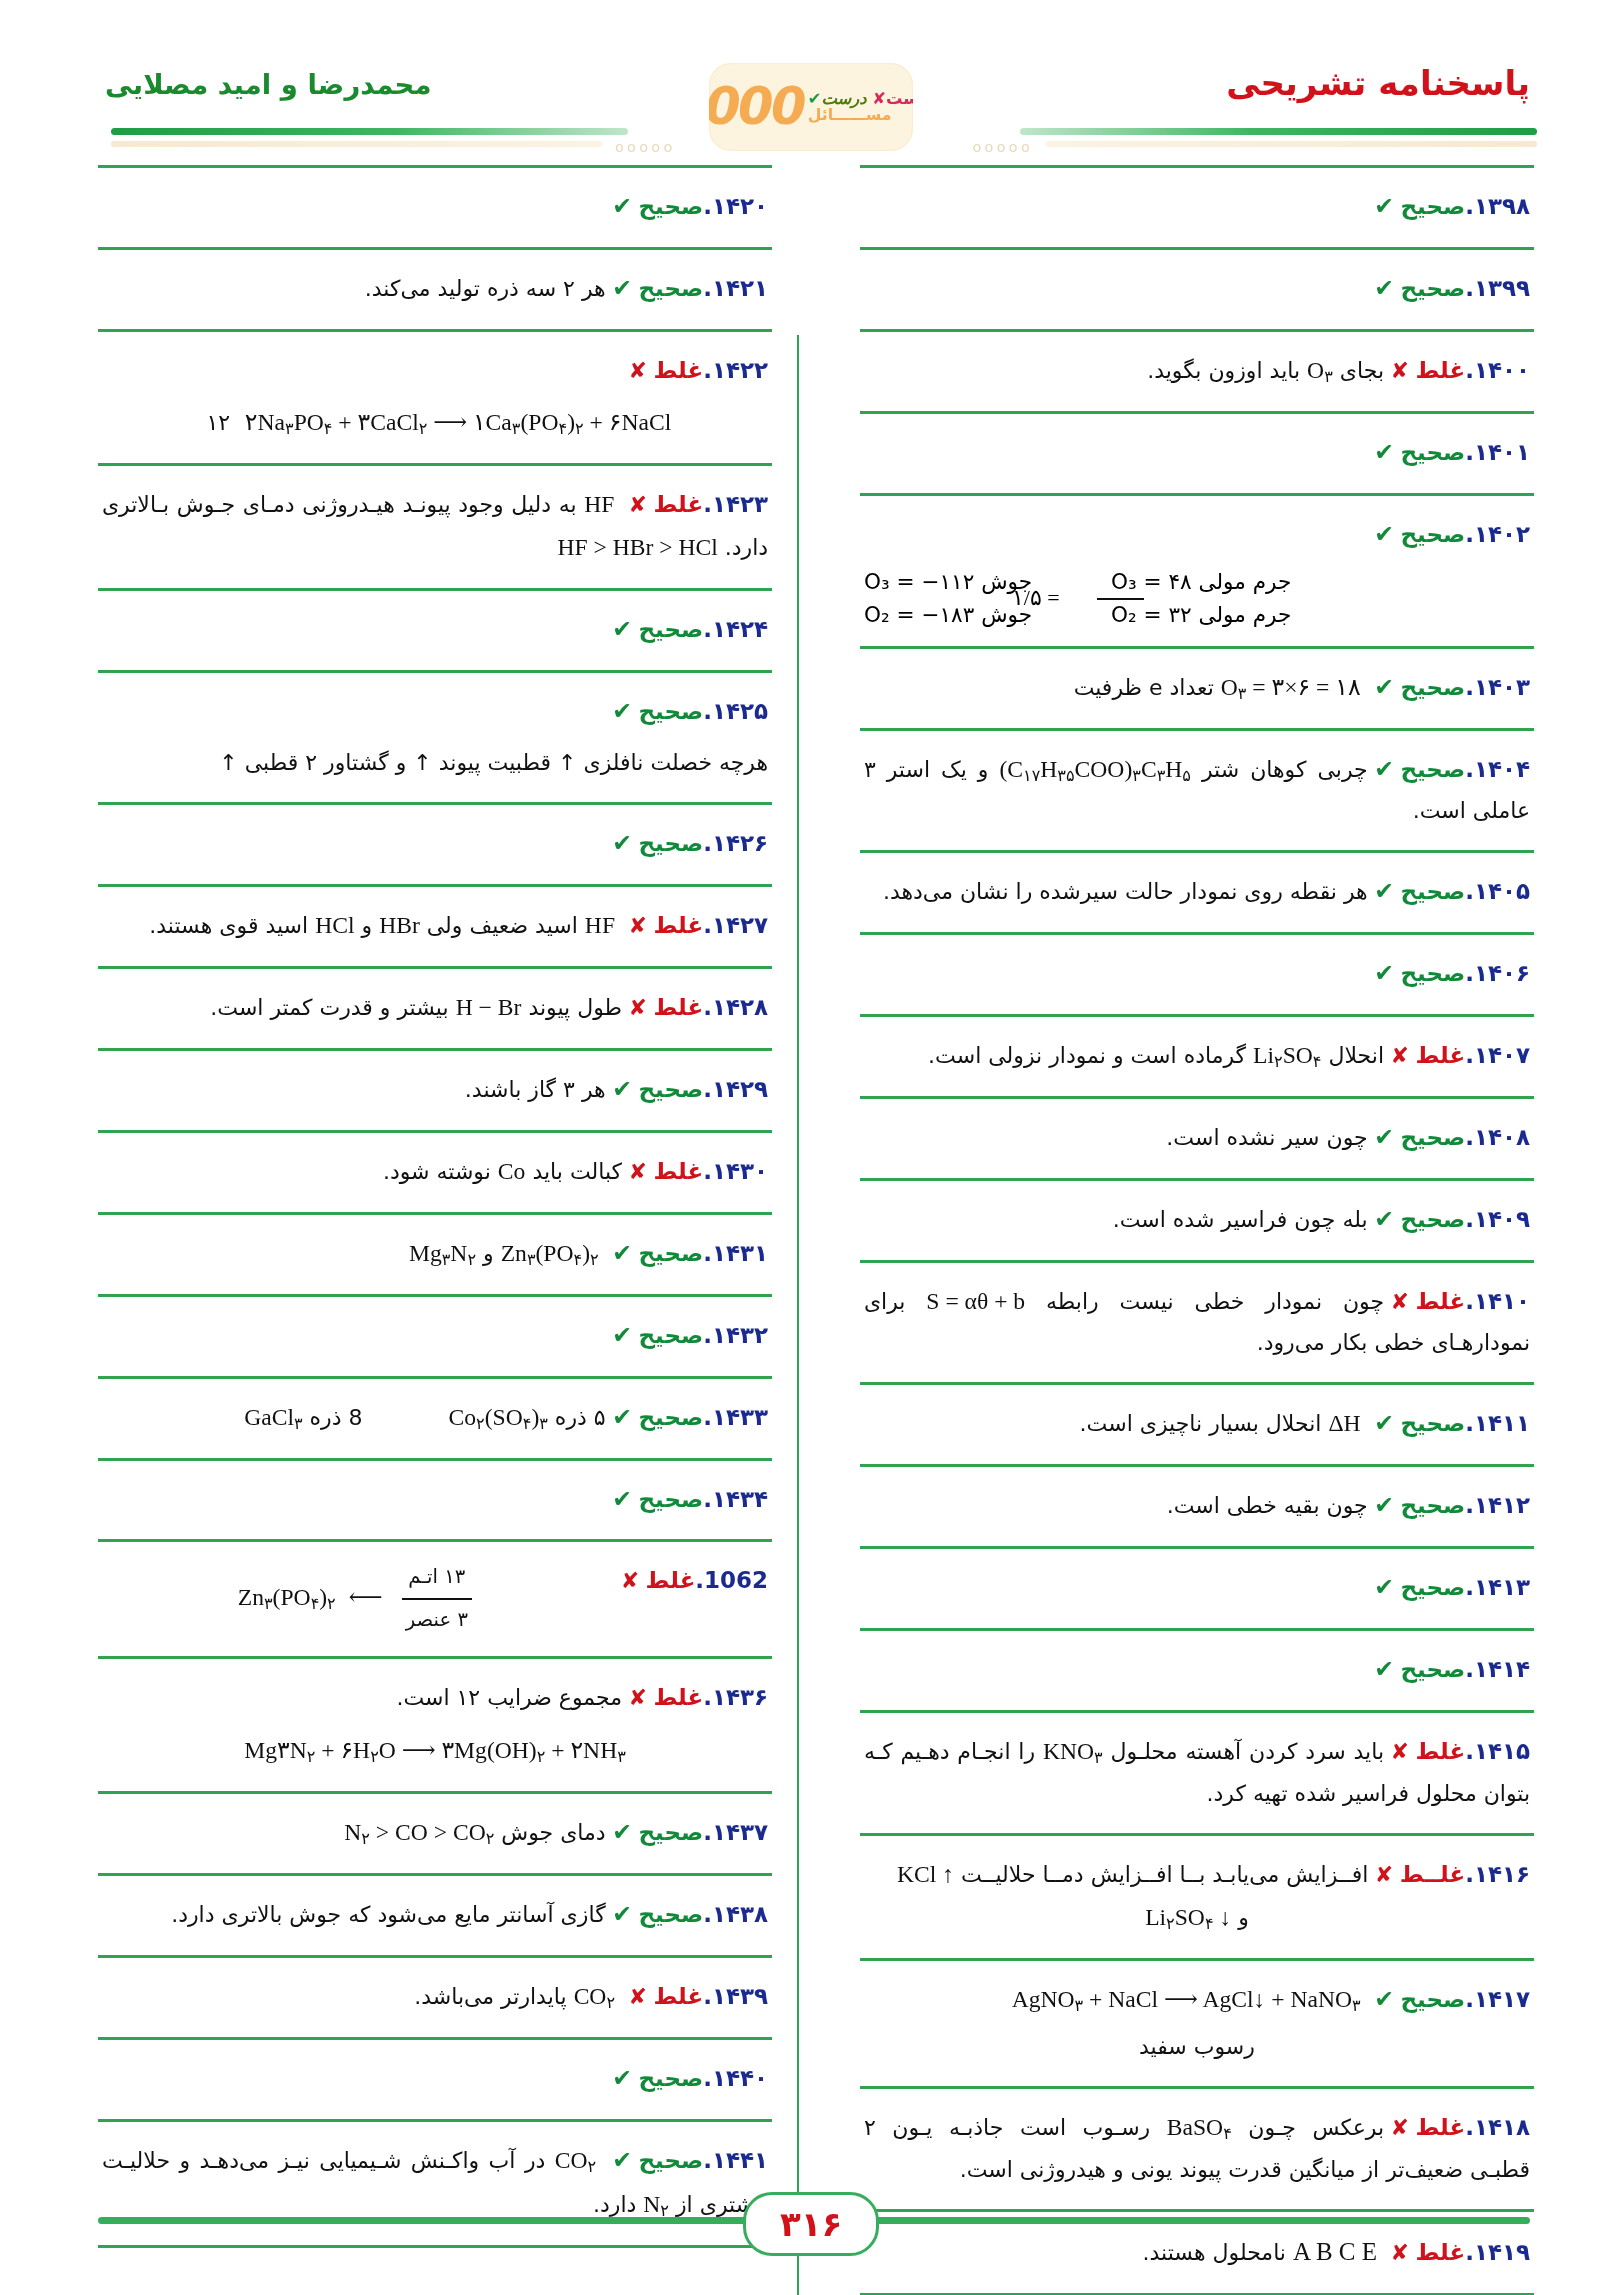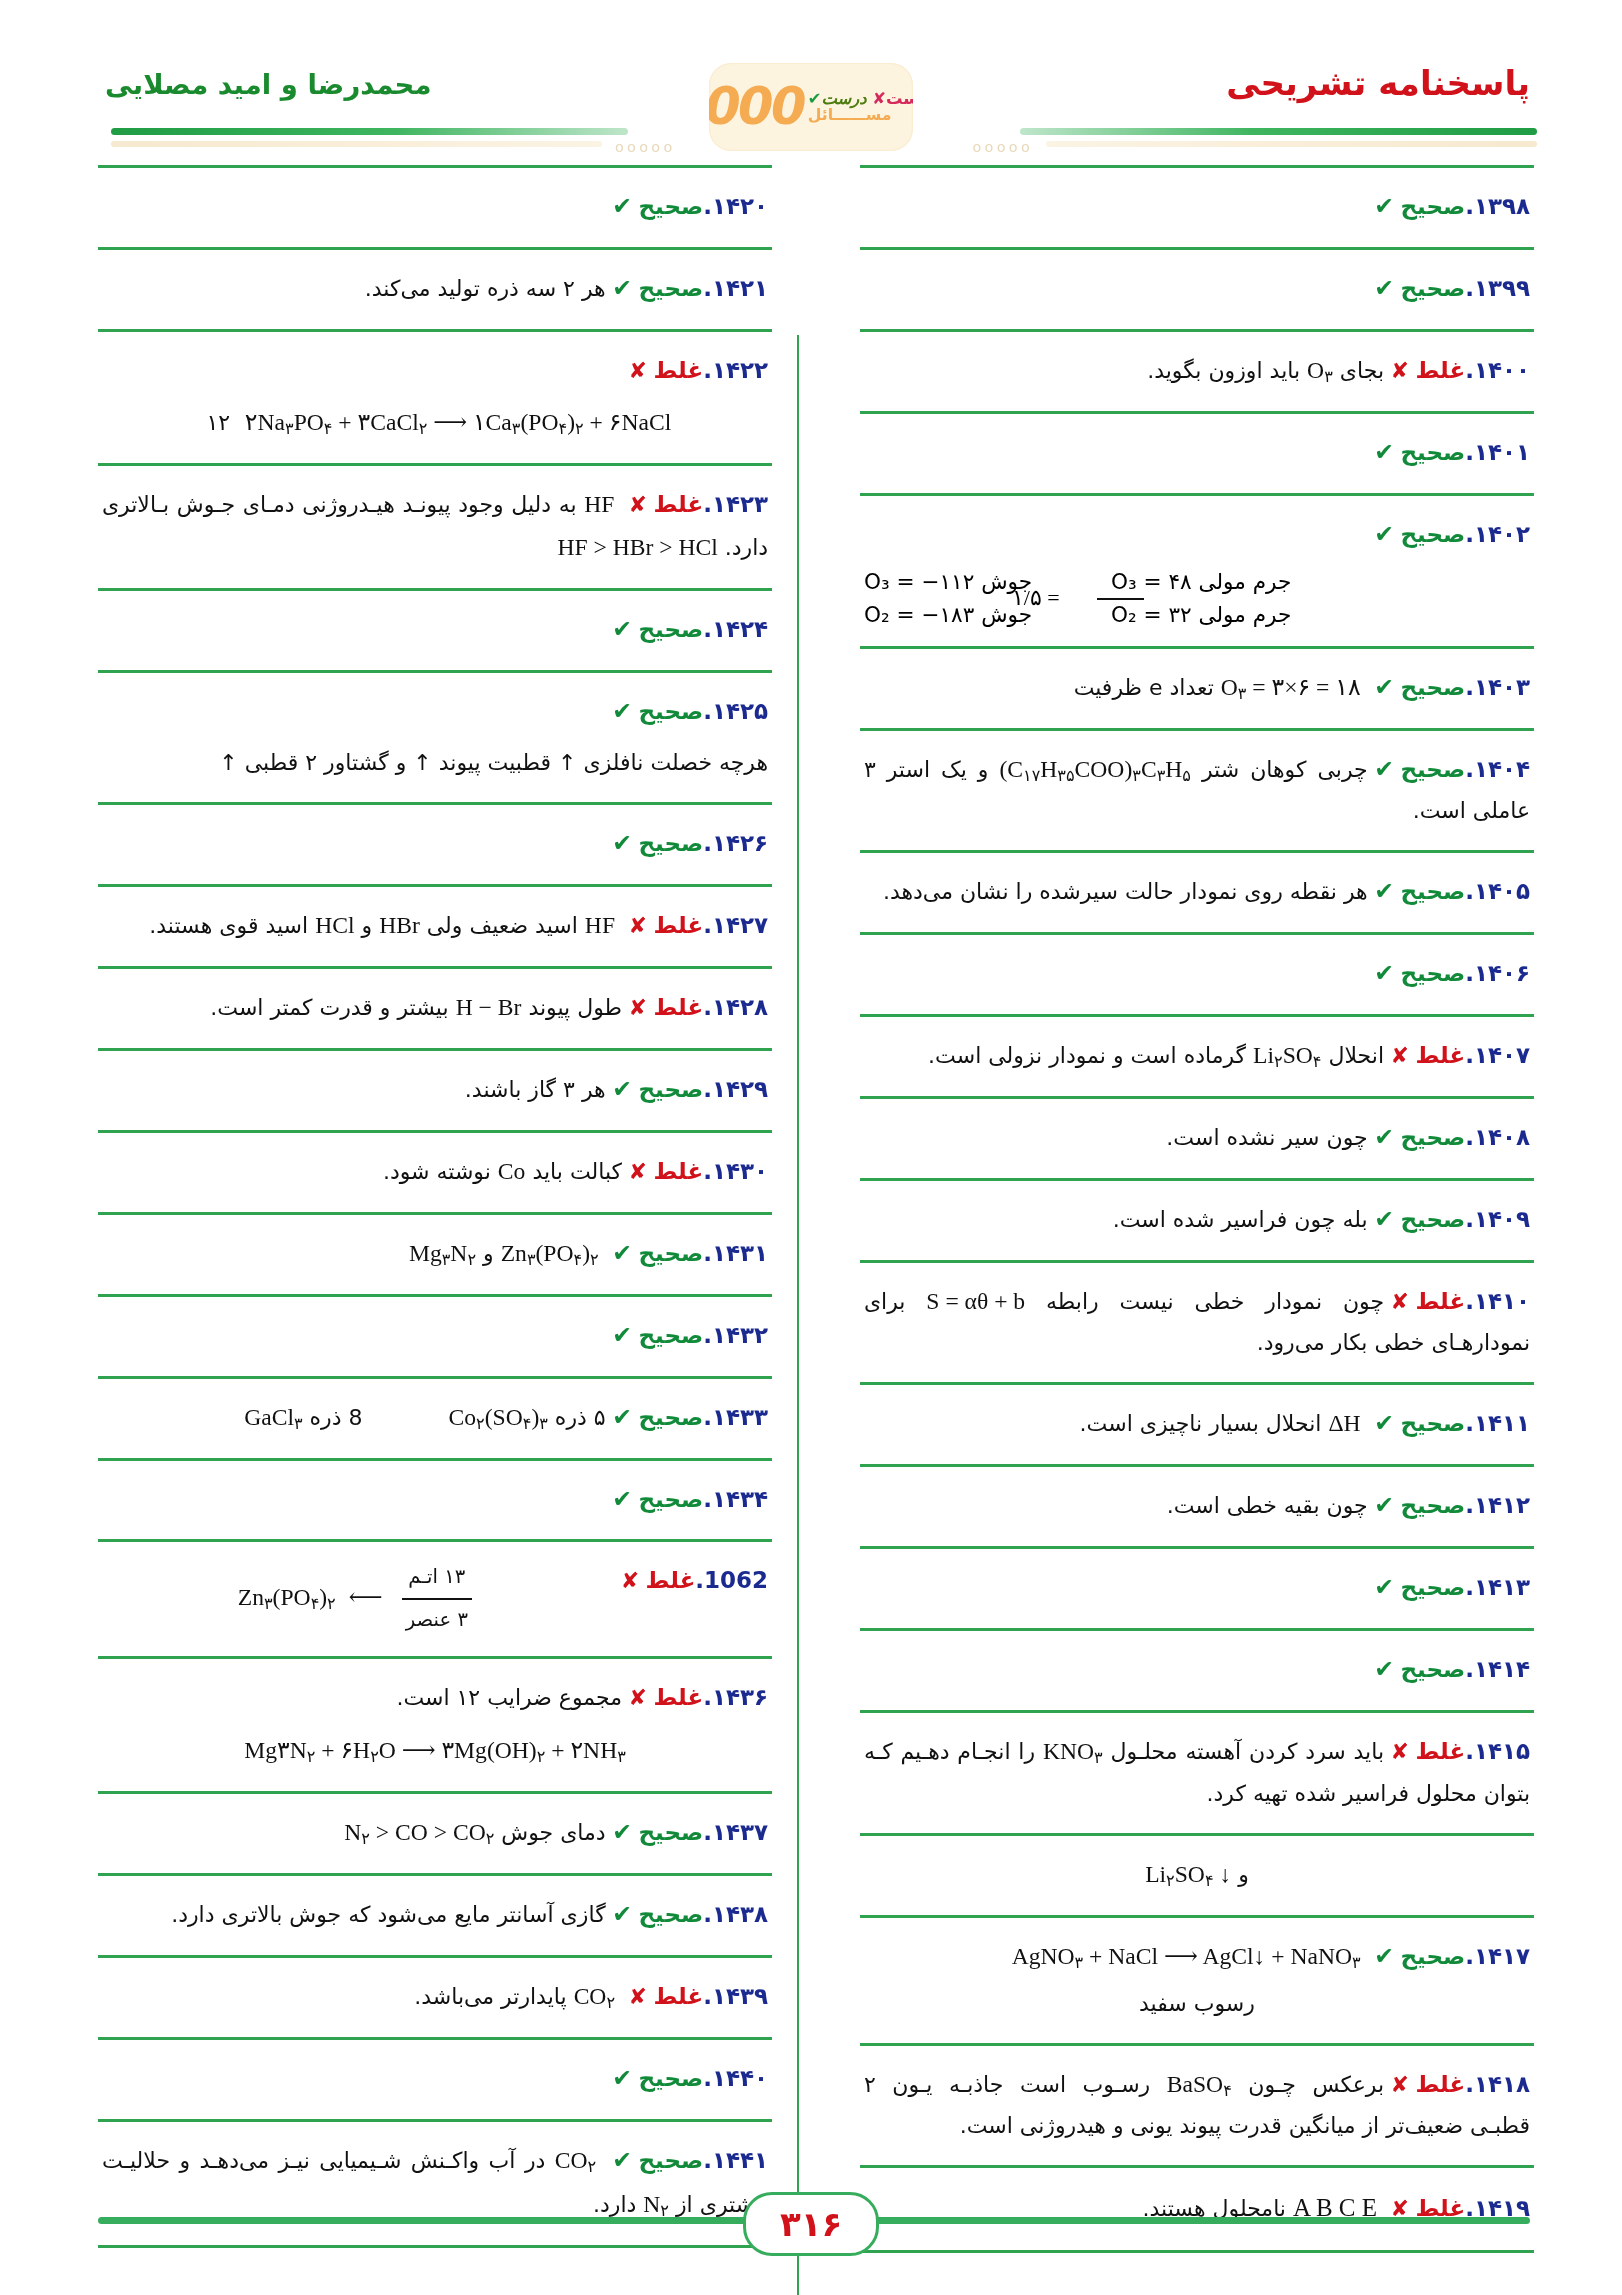--- a/index.html
+++ b/index.html
@@ -437,20 +437,24 @@
 
     <div class="row">
       <span class="ans-line justified">
         <span class="qnum">۱۴۱۵.</span><span class="verdict-false">غلط</span><span class="mark-cross">✘</span><span class="expl">باید سرد کردن آهسته محلـول</span>
         <span class="formula">KNO<sub>۳</sub></span>
         <span class="expl">را انجـام دهـیم کـه بتوان محلول فراسیر شده تهیه کرد.</span>
       </span>
     </div>
 
     <div class="row">
+      <span class="ans-line justified">
+        <span class="qnum">۱۴۱۶.</span><span class="verdict-false">غلــط</span><span class="mark-cross">✘</span><span class="expl">افــزایش می‌یابـد بــا افــزایش دمــا حلالیــت</span>
+        <span class="formula">KCl ↑</span>
+      </span>
       <span class="ans-line" style="text-align:center">
         <span class="expl">و</span>
         <span class="formula">Li<sub>۲</sub>SO<sub>۴</sub> ↓</span>
       </span>
     </div>
 
     <div class="row">
       <span class="ans-line">
         <span class="qnum">۱۴۱۷.</span><span class="verdict-true">صحیح</span><span class="mark-check">✔</span>
         <span class="formula">AgNO<sub>۳</sub> + NaCl ⟶ AgCl↓ + NaNO<sub>۳</sub></span>

